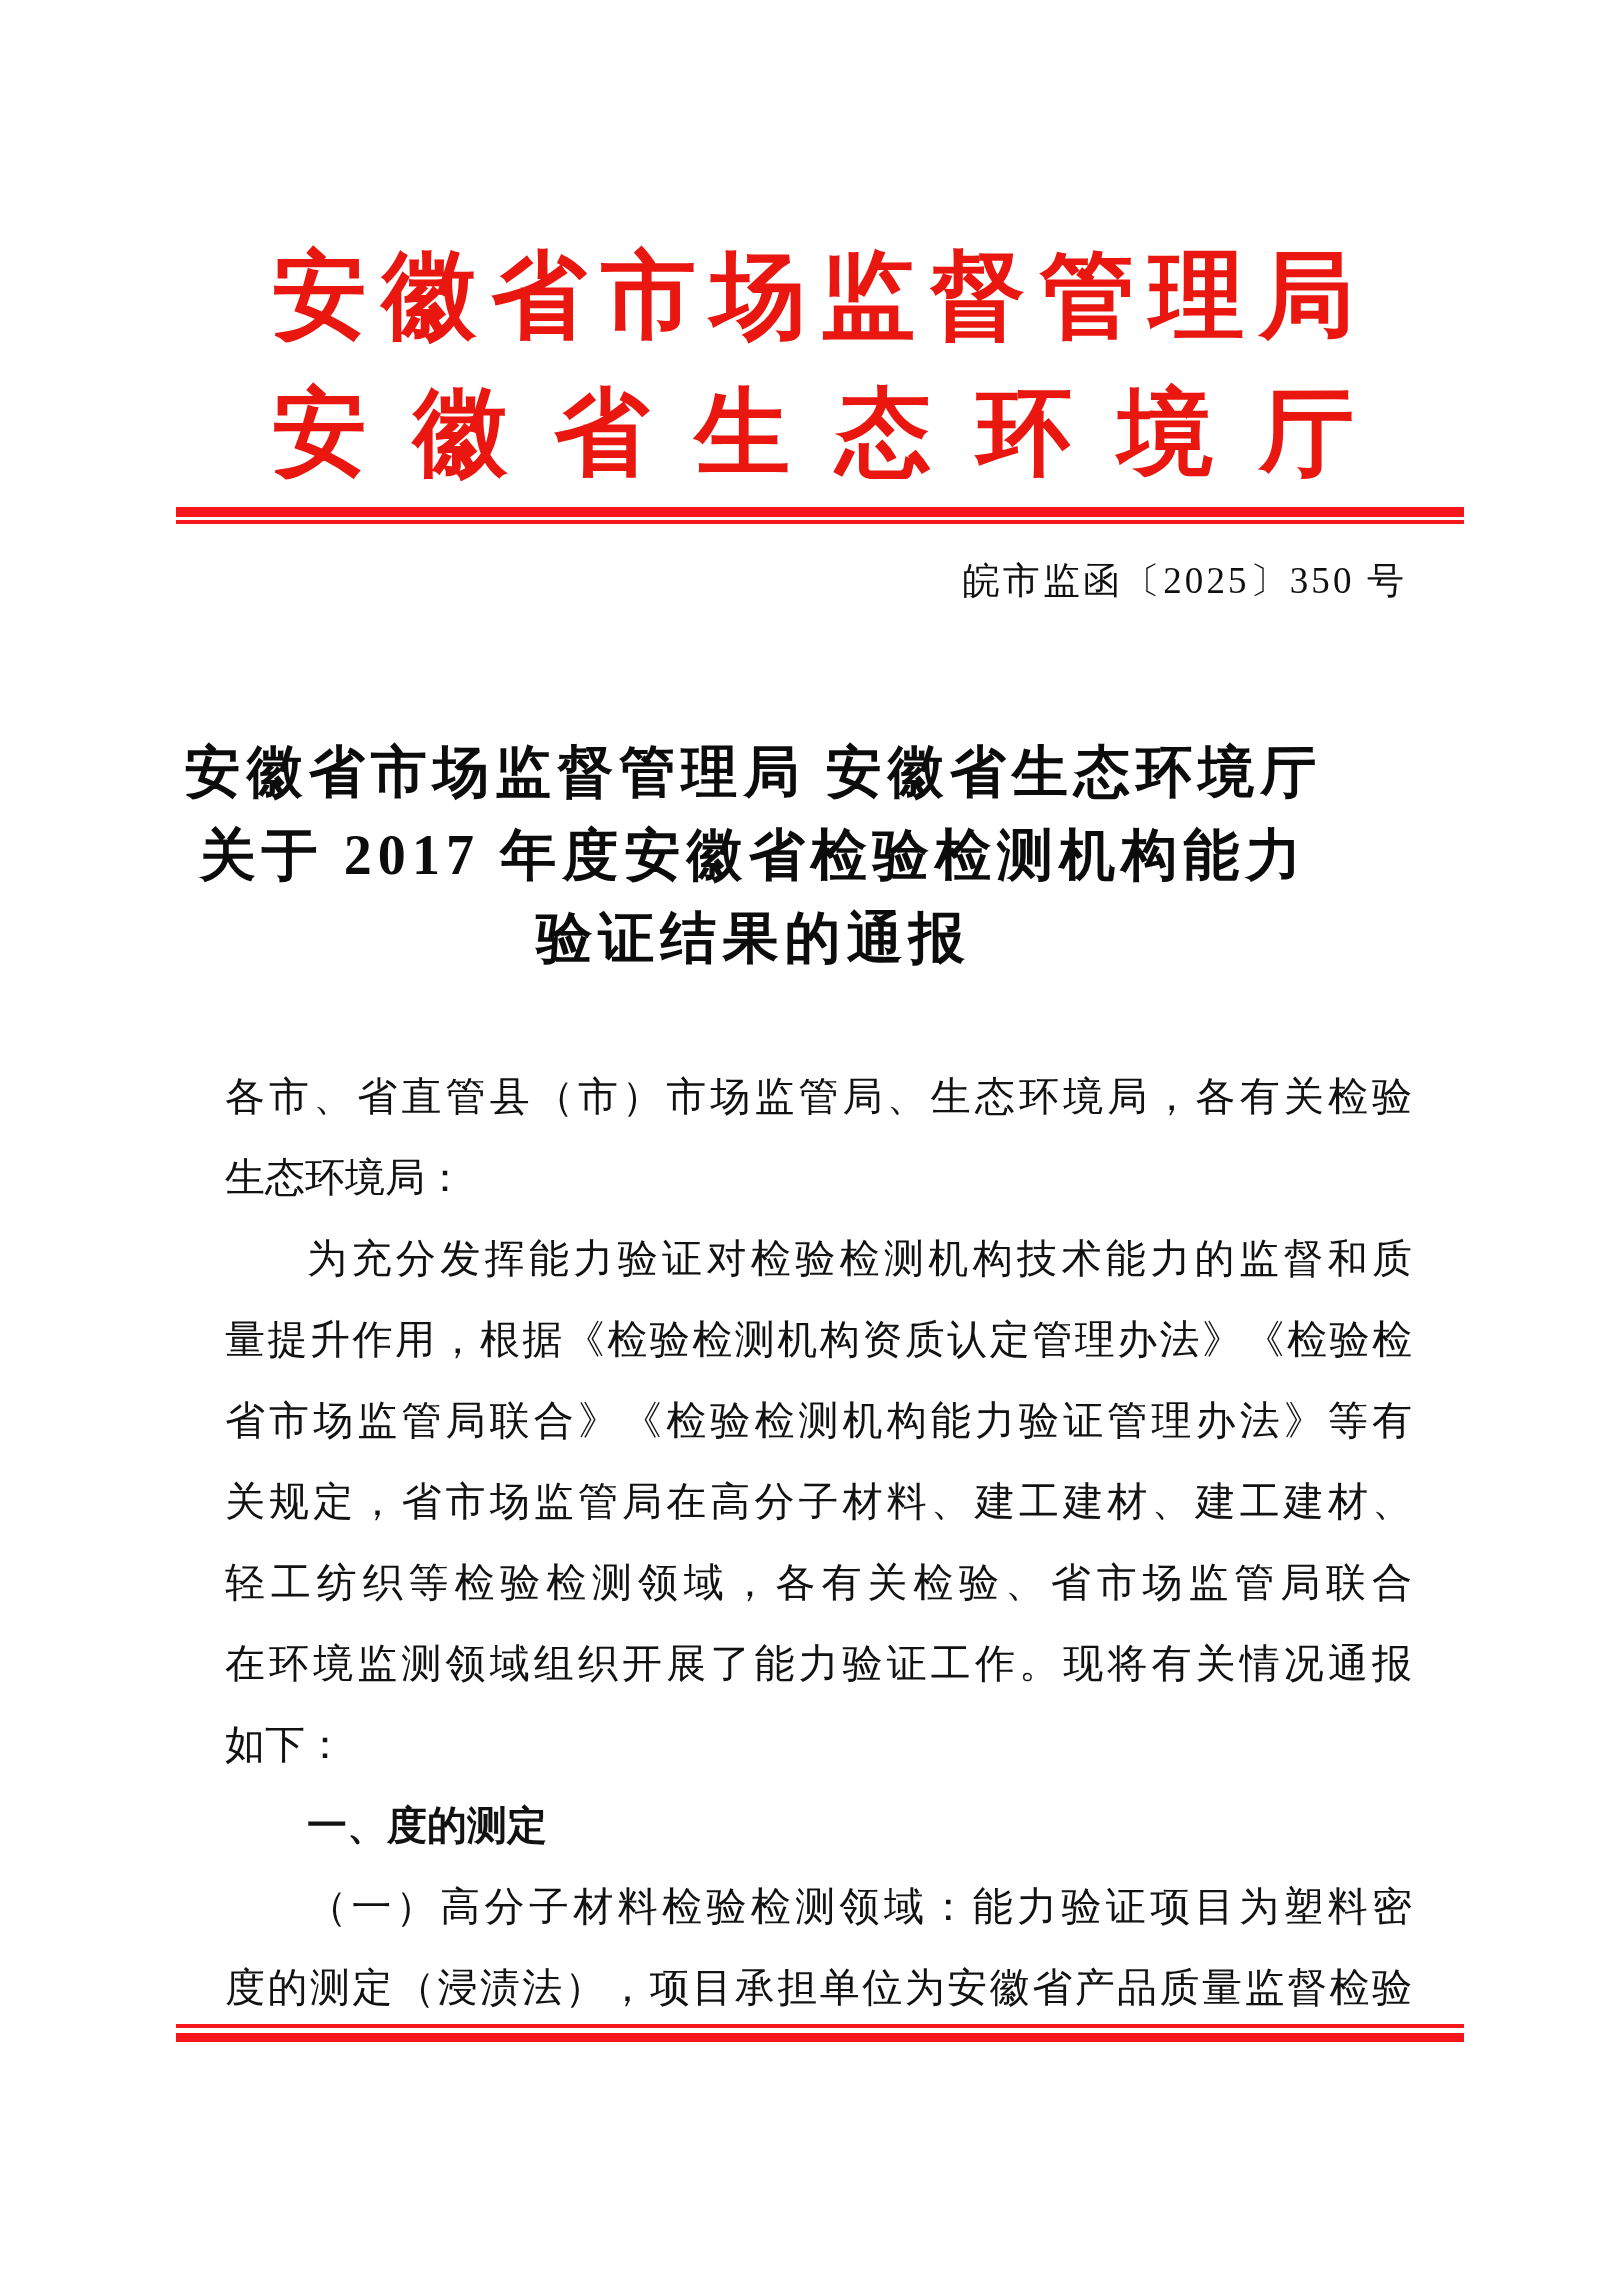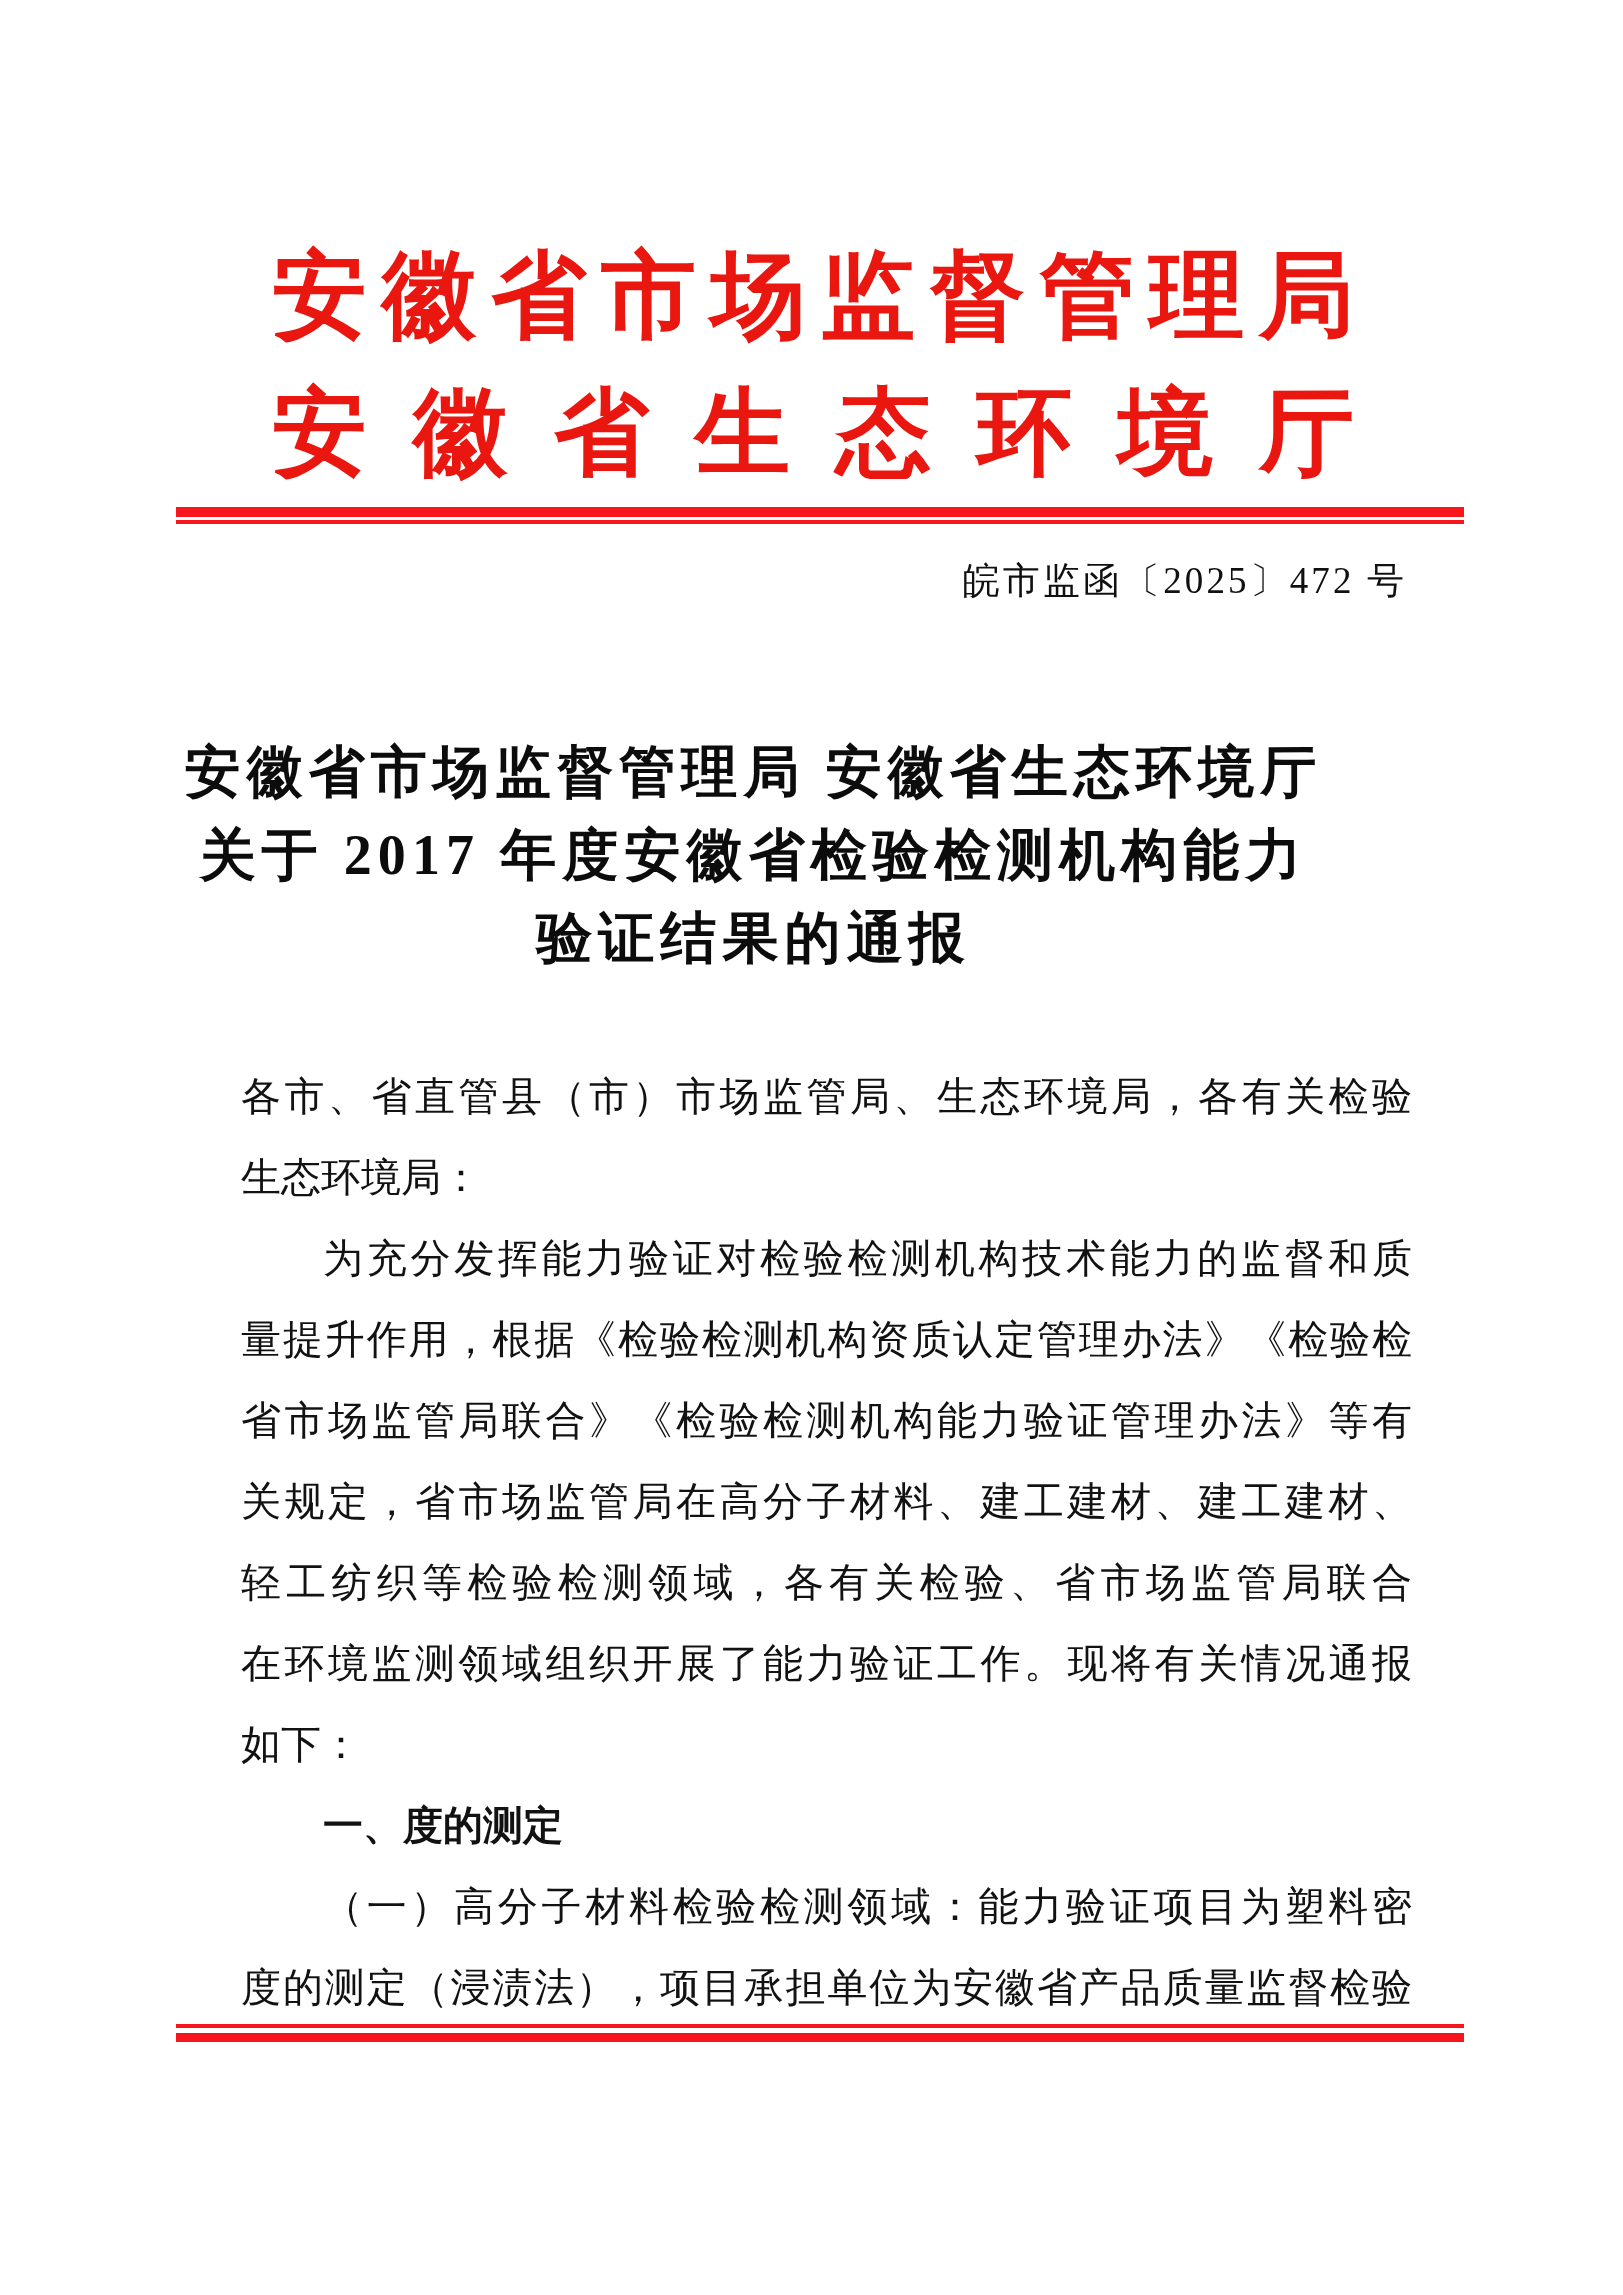--- a/index.html
+++ b/index.html
@@ -58,21 +58,21 @@
   
   .body-text {
     position: absolute;
     top: 1053px;
     left: 221px;
     width: 1191px;
     font-size: 40px;
     line-height: 79px;
     color: #121212;
   }
-  .bline { text-align: left; margin-left: 16px; }
+  .bline { text-align: left; }
   .bline.j {
     text-align: justify;
     text-align-last: justify;
     text-justify: inter-character;
   }
   .bline.ind { text-indent: 82px; }
   .bline.hd { font-weight: bold; font-family: "Liberation Sans", sans-serif; }
 </style>
 </head>
 <body>
@@ -80,21 +80,21 @@
 <div class="page">
 
   <div class="org-header">
     <div class="org-line">安徽省市场监督管理局</div>
     <div class="org-line">安徽省生态环境厅</div>
   </div>
 
   <div class="rule top-thick"></div>
   <div class="rule top-thin"></div>
 
-  <div class="doc-number">皖市监函〔2025〕472 号</div>
+  <div class="doc-number">皖市监函〔2025〕350 号</div>
 
   <div class="title">
     <div class="title-line">安徽省市场监督管理局 安徽省生态环境厅</div>
     <div class="title-line">关于 2017 年度安徽省检验检测机构能力</div>
     <div class="title-line">验证结果的通报</div>
   </div>
 
   <div class="body-text">
     <div class="bline j">各市、省直管县（市）市场监管局、生态环境局，各有关检验</div>
     <div class="bline">生态环境局：</div>

